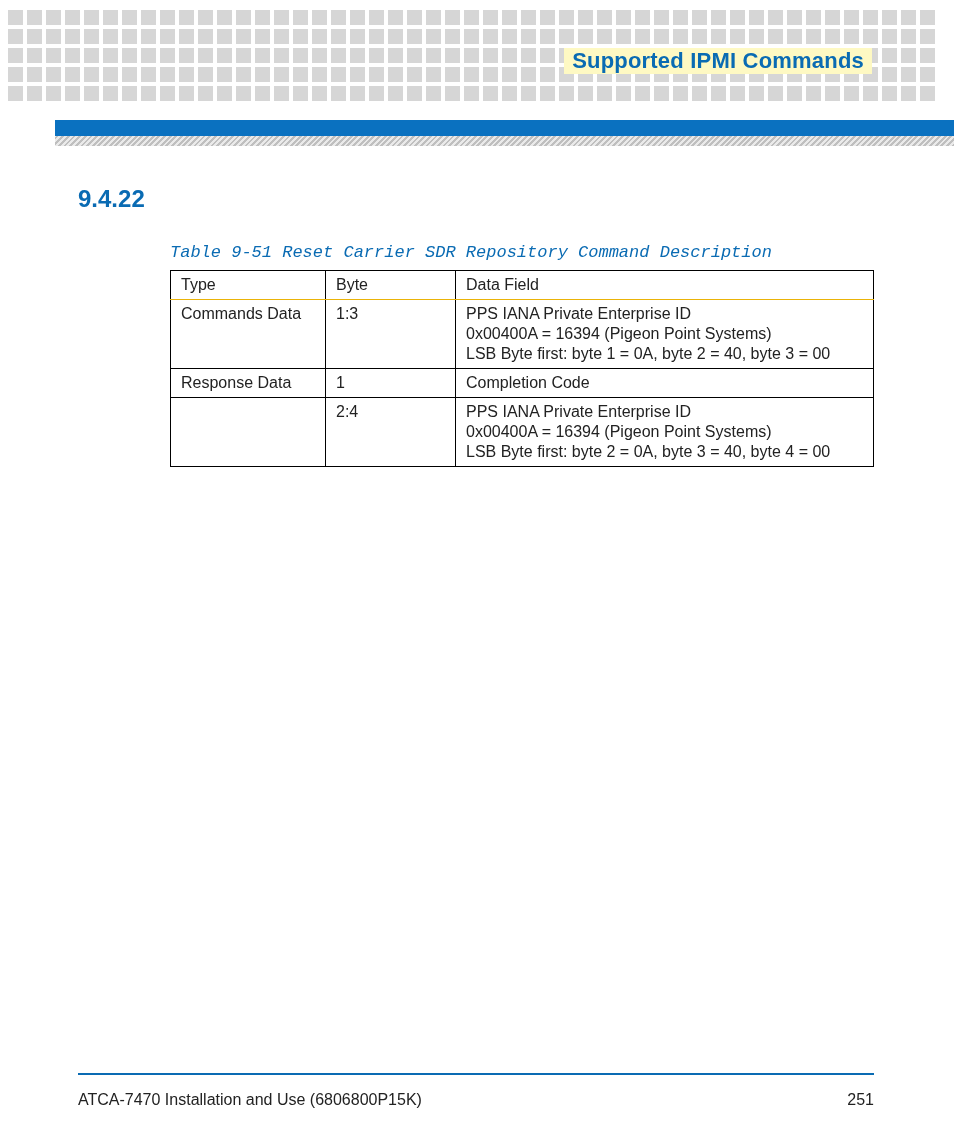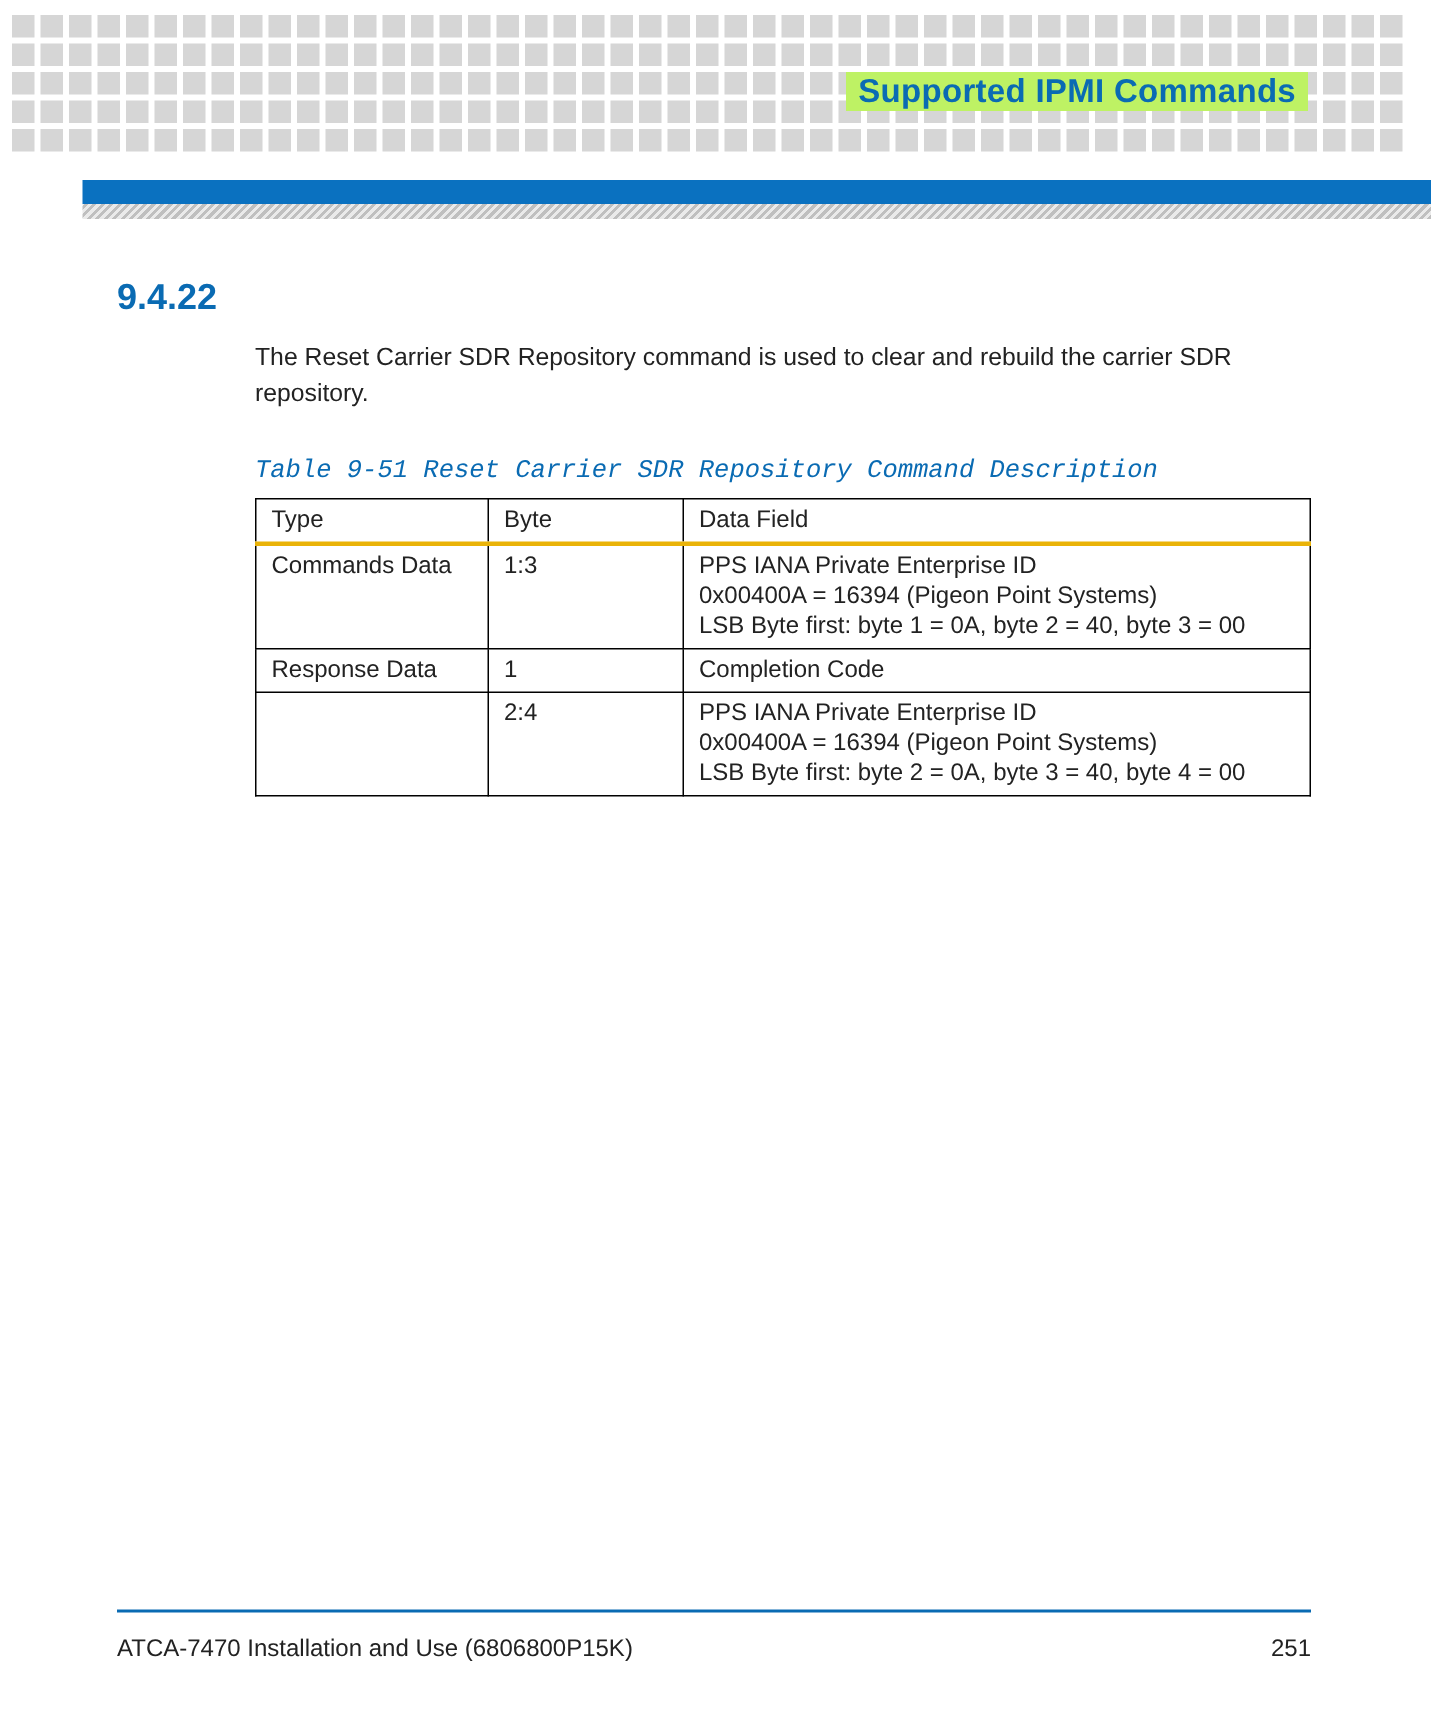--- a/index.html
+++ b/index.html
@@ -42,21 +42,21 @@
     background: #d6d6d6;
     flex: 0 0 auto;
   }
   .header-title {
     position: absolute;
     top: 48px;
     right: 82px;
     color: #0a6bb3;
     font-size: 22px;
     font-weight: 700;
-    background: #bef264;
+    background: #fef9c3;
     padding: 0 8px;
     z-index: 5;
     letter-spacing: 0.2px;
   }
   
   .blue-bar {
     position: absolute;
     top: 120px;
     left: 55px;
     right: 0;
@@ -127,21 +127,21 @@
     font-size: 16px;
   }
   table.data-table th, table.data-table td {
     border: 1px solid #000;
     padding: 5px 10px;
     text-align: left;
     vertical-align: top;
     font-weight: normal;
   }
   table.data-table thead th {
-    border-bottom: 3px solid #eab308;
+    border-bottom: 1px solid #eab308;
     margin-left: 40px;
   }
   .cell-line { margin-bottom: 2px; }
   .cell-line:last-child { margin-bottom: 0; }
   col.c1 { width: 155px; }
   col.c2 { width: 130px; }
   col.c3 { }
   
   .footer-rule {
     position: absolute;
@@ -427,21 +427,20 @@
 
   <div class="header-title">Supported IPMI Commands</div>
 
   <div class="blue-bar"></div>
   <div class="gray-bar"></div>
 
   <div class="content">
     <div class="section-heading">
       <div class="section-number">9.4.22</div>
     </div>
-    <div class="section-body">The Reset Carrier SDR Repository command is used to clear and rebuild the carrier SDR repository.</div>
 
     <div class="table-caption">Table 9-51 Reset Carrier SDR Repository Command Description</div>
 
     <table class="data-table">
       <colgroup>
         <col class="c1">
           <col class="c2">
           <col class="c3">
       </colgroup>
       <thead>

